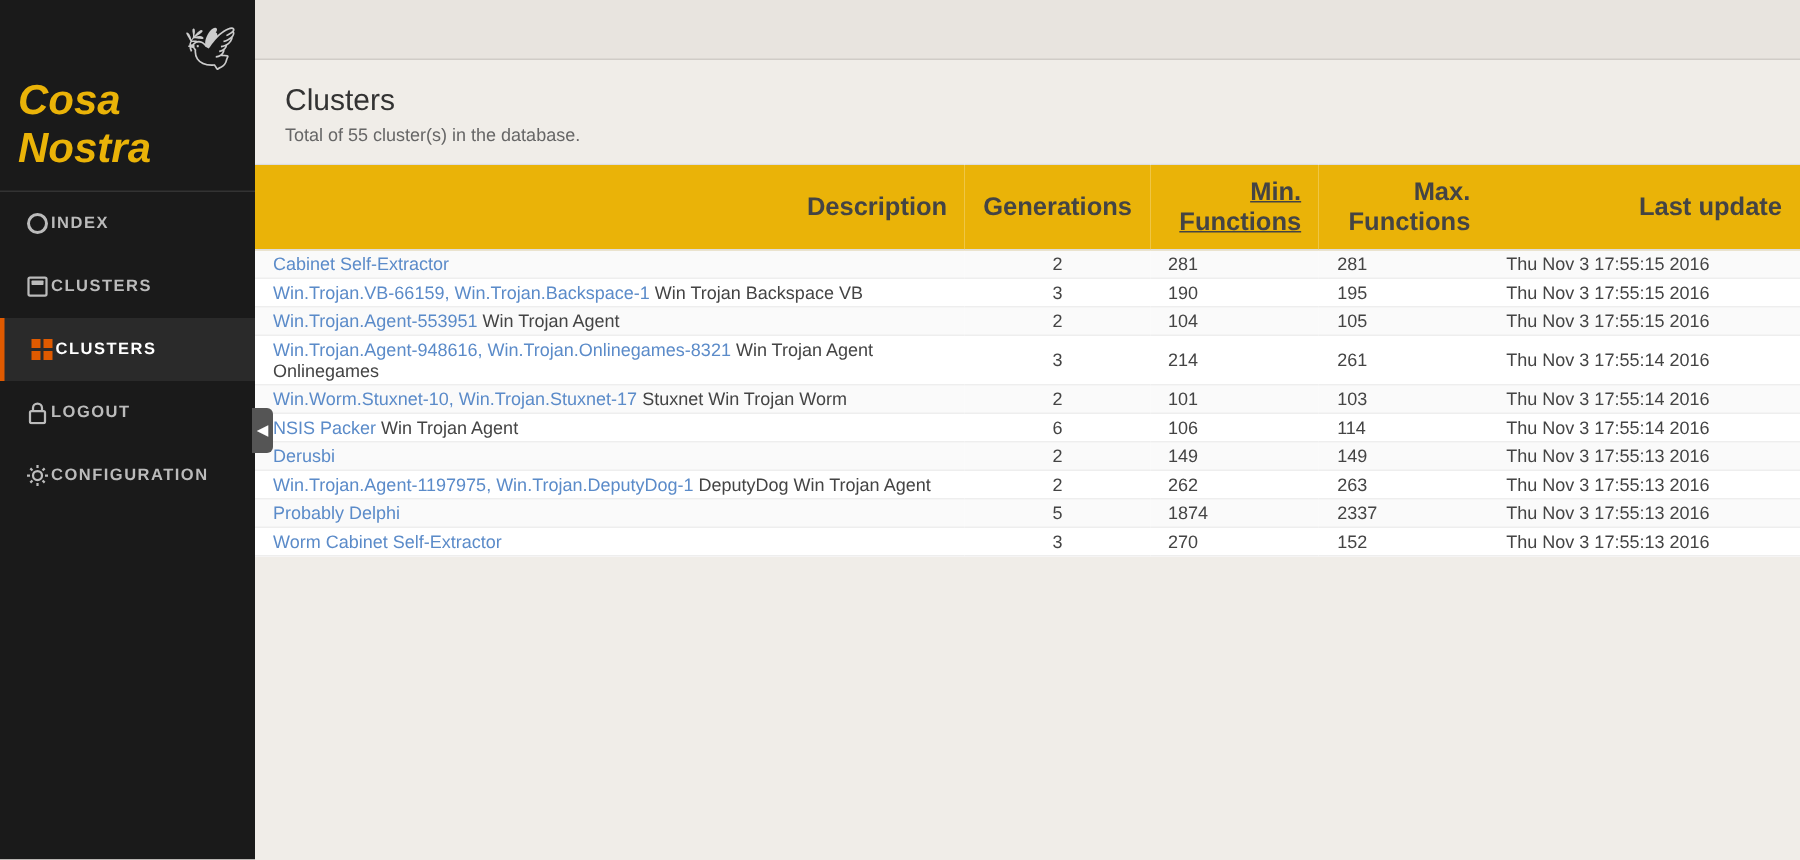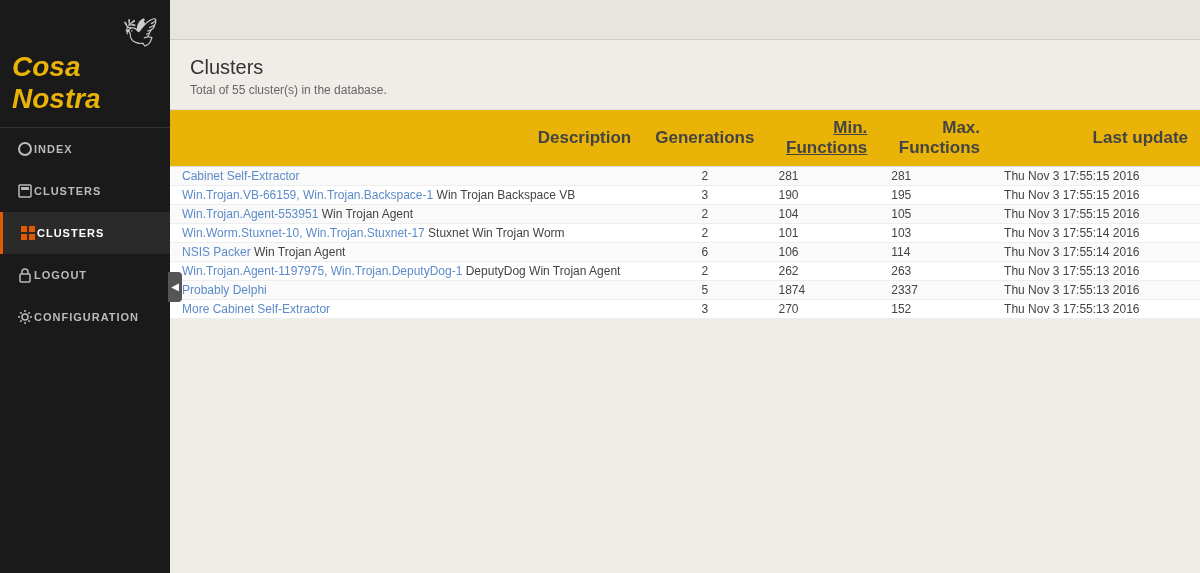--- a/index.html
+++ b/index.html
@@ -256,49 +256,63 @@
             <td>Thu Nov 3 17:55:15 2016</td>
           </tr>
           <tr>
             <td><a class="cell-link" href="#">Win.Trojan.Agent-553951</a><span>  Win Trojan Agent</span></td>
             <td class="td-gen">2</td>
             <td>104</td>
             <td>105</td>
             <td>Thu Nov 3 17:55:15 2016</td>
           </tr>
           <tr>
+            <td><a class="cell-link" href="#">Win.Trojan.Agent-948616, Win.Trojan.Onlinegames-8321</a><span>  Win Trojan Agent Onlinegames</span></td>
+            <td class="td-gen">3</td>
+            <td>214</td>
+            <td>261</td>
+            <td>Thu Nov 3 17:55:14 2016</td>
+          </tr>
+          <tr>
             <td><a class="cell-link" href="#">Win.Worm.Stuxnet-10, Win.Trojan.Stuxnet-17</a><span>  Stuxnet Win Trojan Worm</span></td>
             <td class="td-gen">2</td>
             <td>101</td>
             <td>103</td>
             <td>Thu Nov 3 17:55:14 2016</td>
           </tr>
           <tr>
             <td><a class="cell-link" href="#">NSIS Packer</a><span>  Win Trojan Agent</span></td>
             <td class="td-gen">6</td>
             <td>106</td>
             <td>114</td>
             <td>Thu Nov 3 17:55:14 2016</td>
           </tr>
           <tr>
+            <td><a class="cell-link" href="#">Derusbi</a></td>
+            <td class="td-gen">2</td>
+            <td>149</td>
+            <td>149</td>
+            <td>Thu Nov 3 17:55:13 2016</td>
+          </tr>
+          <tr>
             <td><a class="cell-link" href="#">Win.Trojan.Agent-1197975, Win.Trojan.DeputyDog-1</a><span>  DeputyDog Win Trojan Agent</span></td>
             <td class="td-gen">2</td>
             <td>262</td>
             <td>263</td>
             <td>Thu Nov 3 17:55:13 2016</td>
           </tr>
           <tr>
             <td><a class="cell-link" href="#">Probably Delphi</a></td>
             <td class="td-gen">5</td>
             <td>1874</td>
             <td>2337</td>
             <td>Thu Nov 3 17:55:13 2016</td>
           </tr>
           <tr>
-            <td><a class="cell-link" href="#">More Cabinet Self-Extractor</a></td>
+            <td><a class="cell-link" href="#">Worm Cabinet Self-Extractor</a></td>
             <td class="td-gen">3</td>
             <td>270</td>
             <td>152</td>
             <td>Thu Nov 3 17:55:13 2016</td>
           </tr>
         </tbody>
     </table>
   </div>
 </div>
 

